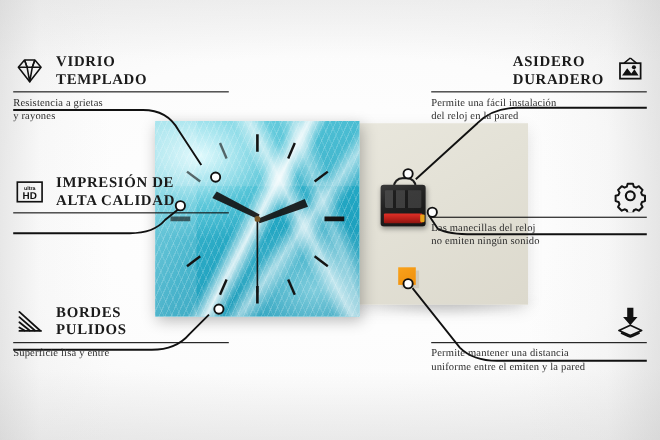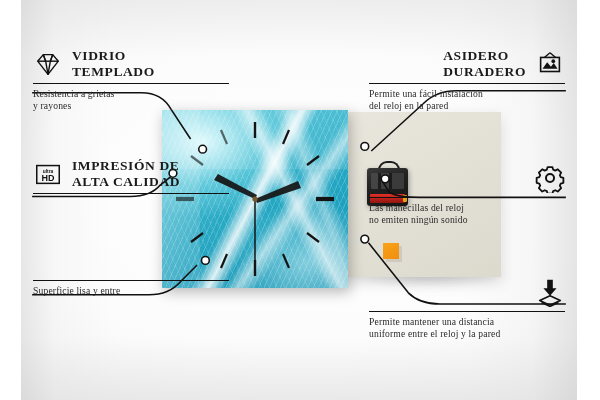--- a/index.html
+++ b/index.html
@@ -8,26 +8,25 @@
   }
   body {
     width: 600px;
     height: 400px;
     overflow: hidden;
     font-family: "Liberation Serif", serif;
     background: #ffffff;
   }
   #infographic {
     position: relative;
-    width: 556px;
+    width: 600px;
     height: 400px;
     overflow: hidden;
     background:
       radial-gradient(ellipse 120% 90% at 50% 50%, #ffffff 0%, #fcfcfc 42%, #f2f2f2 72%, #e4e4e4 100%);
-    margin-left: 21px;
   }
   
   .bg-streaks {
     position: absolute;
     inset: 0;
     background:
       linear-gradient(90deg,
         rgba(200,200,200,0.40) 0%,
         rgba(226,226,226,0.18) 6%,
         rgba(255,255,255,0) 17%,
@@ -347,20 +346,33 @@
         <text x="16" y="14.6" font-family="Liberation Sans, sans-serif" font-size="5.2" font-weight="bold" text-anchor="middle" fill="#111">ultra</text>
         <text x="16" y="23.4" font-family="Liberation Sans, sans-serif" font-size="9.6" font-weight="bold" text-anchor="middle" fill="#111">HD</text>
       </svg>
       <div class="feat-title">IMPRESIÓN DE
 ALTA CALIDAD</div>
     </div>
     <div class="feat-rule"></div>
   </div>
 
   <div class="feature left" id="f-bordes">
+    <div class="feat-head">
+      <svg class="feat-icon" viewBox="0 0 32 32">
+        <g stroke="#111" stroke-width="1.7" stroke-linecap="round">
+          <line x1="6" y1="7" x2="26" y2="25"></line>
+          <line x1="6" y1="12" x2="21" y2="25"></line>
+          <line x1="6" y1="17" x2="16" y2="25"></line>
+          <line x1="6" y1="22" x2="11" y2="25"></line>
+          <line x1="6" y1="25.5" x2="27" y2="25.5"></line>
+        </g>
+      </svg>
+      <div class="feat-title">BORDES
+PULIDOS</div>
+    </div>
     <div class="feat-rule"></div>
     <div class="feat-desc">Superficie lisa y entre</div>
   </div>
 
   <div class="feature right" id="f-asidero">
     <div class="feat-head">
       <div class="feat-title">ASIDERO
 DURADERO</div>
       <svg class="feat-icon" viewBox="0 0 32 32">
         <path d="M16 4 L10 9 M16 4 L22 9" fill="none" stroke="#111" stroke-width="1.5"></path>
@@ -391,15 +403,15 @@
   <div class="feature right" id="f-espaciador">
     <div class="feat-head">
       <svg class="feat-icon" viewBox="0 0 32 32">
         <path d="M13 3 h6 v9 h4 l-7 8 -7-8 h4 Z" fill="#111"></path>
         <path d="M16 20 L27 25 L16 30 L5 25 Z" fill="none" stroke="#111" stroke-width="1.7" stroke-linejoin="round"></path>
         <path d="M7 27.3 L16 31.4 L25 27.3" fill="none" stroke="#111" stroke-width="1.7" stroke-linejoin="round"></path>
       </svg>
     </div>
     <div class="feat-rule"></div>
     <div class="feat-desc">Permite mantener una distancia
-uniforme entre el reloj y la pared</div>
+uniforme entre el emiten y la pared</div>
   </div>
 </div>
 
 </body></html>

